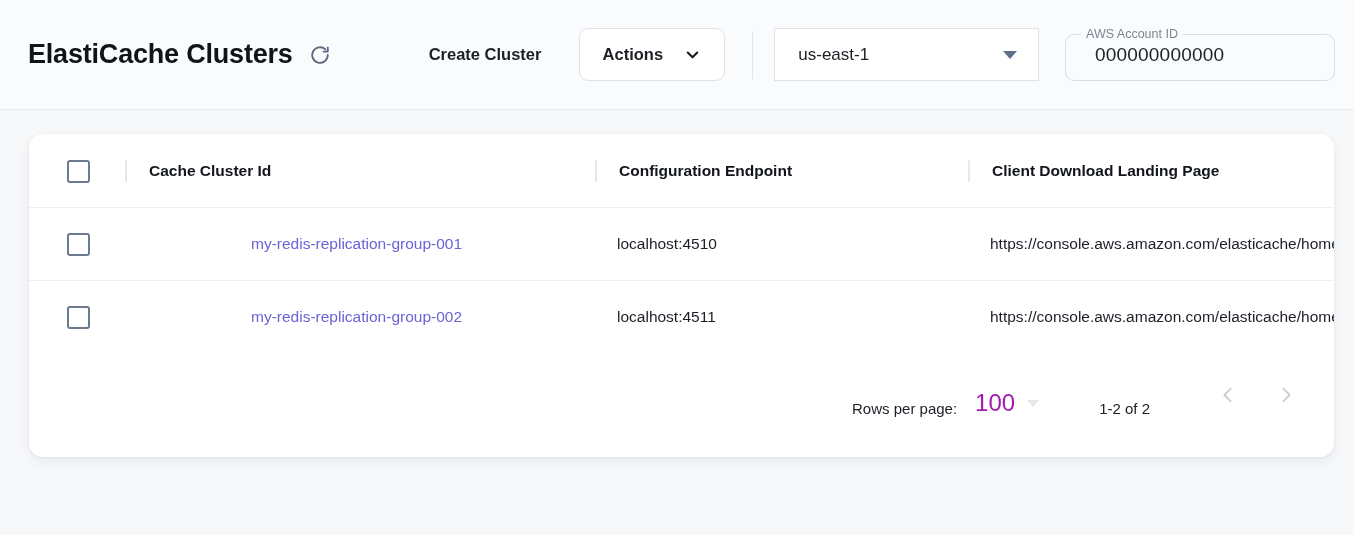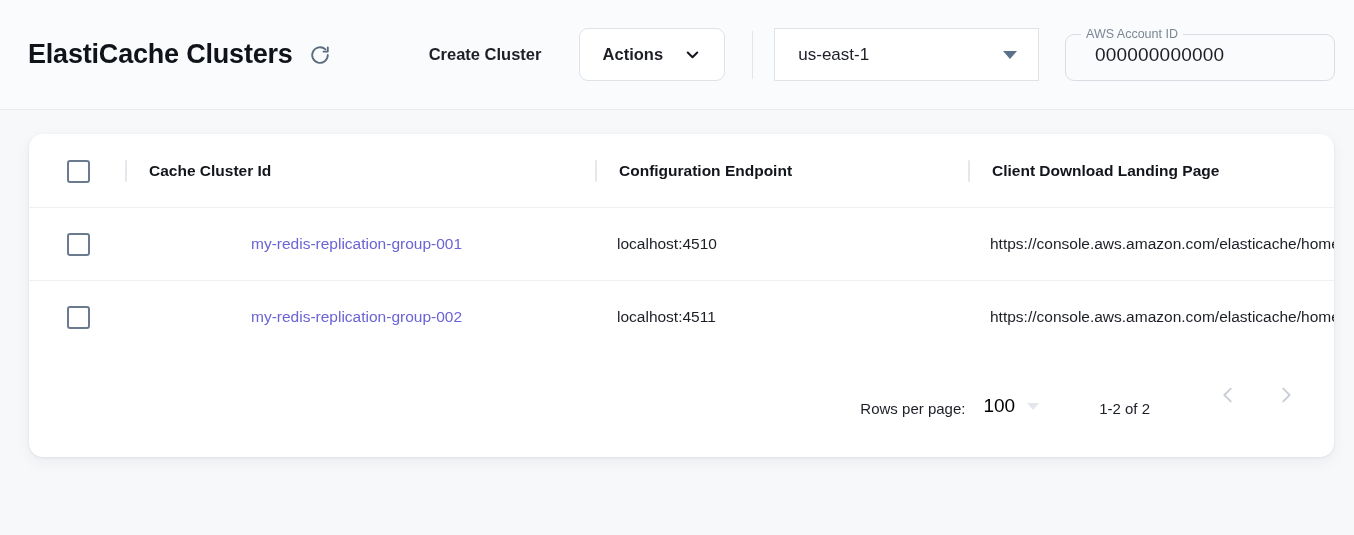--- a/index.html
+++ b/index.html
@@ -265,22 +265,22 @@
     color: #1c1f26;
   }
   .rpp-select {
     display: flex;
     align-items: center;
     gap: 12px;
     margin-left: 18px;
     cursor: pointer;
   }
   .rpp-value {
-    font-size: 19px;
-    color: #000000;
+    font-size: 24px;
+    color: #a21caf;
   }
   .caret-tri-faint {
     width: 0; height: 0;
     border-left: 6px solid transparent;
     border-right: 6px solid transparent;
     border-top: 7px solid #e3e6ea;
   }
   .range-text {
     font-size: 15px;
     color: #1c1f26;

